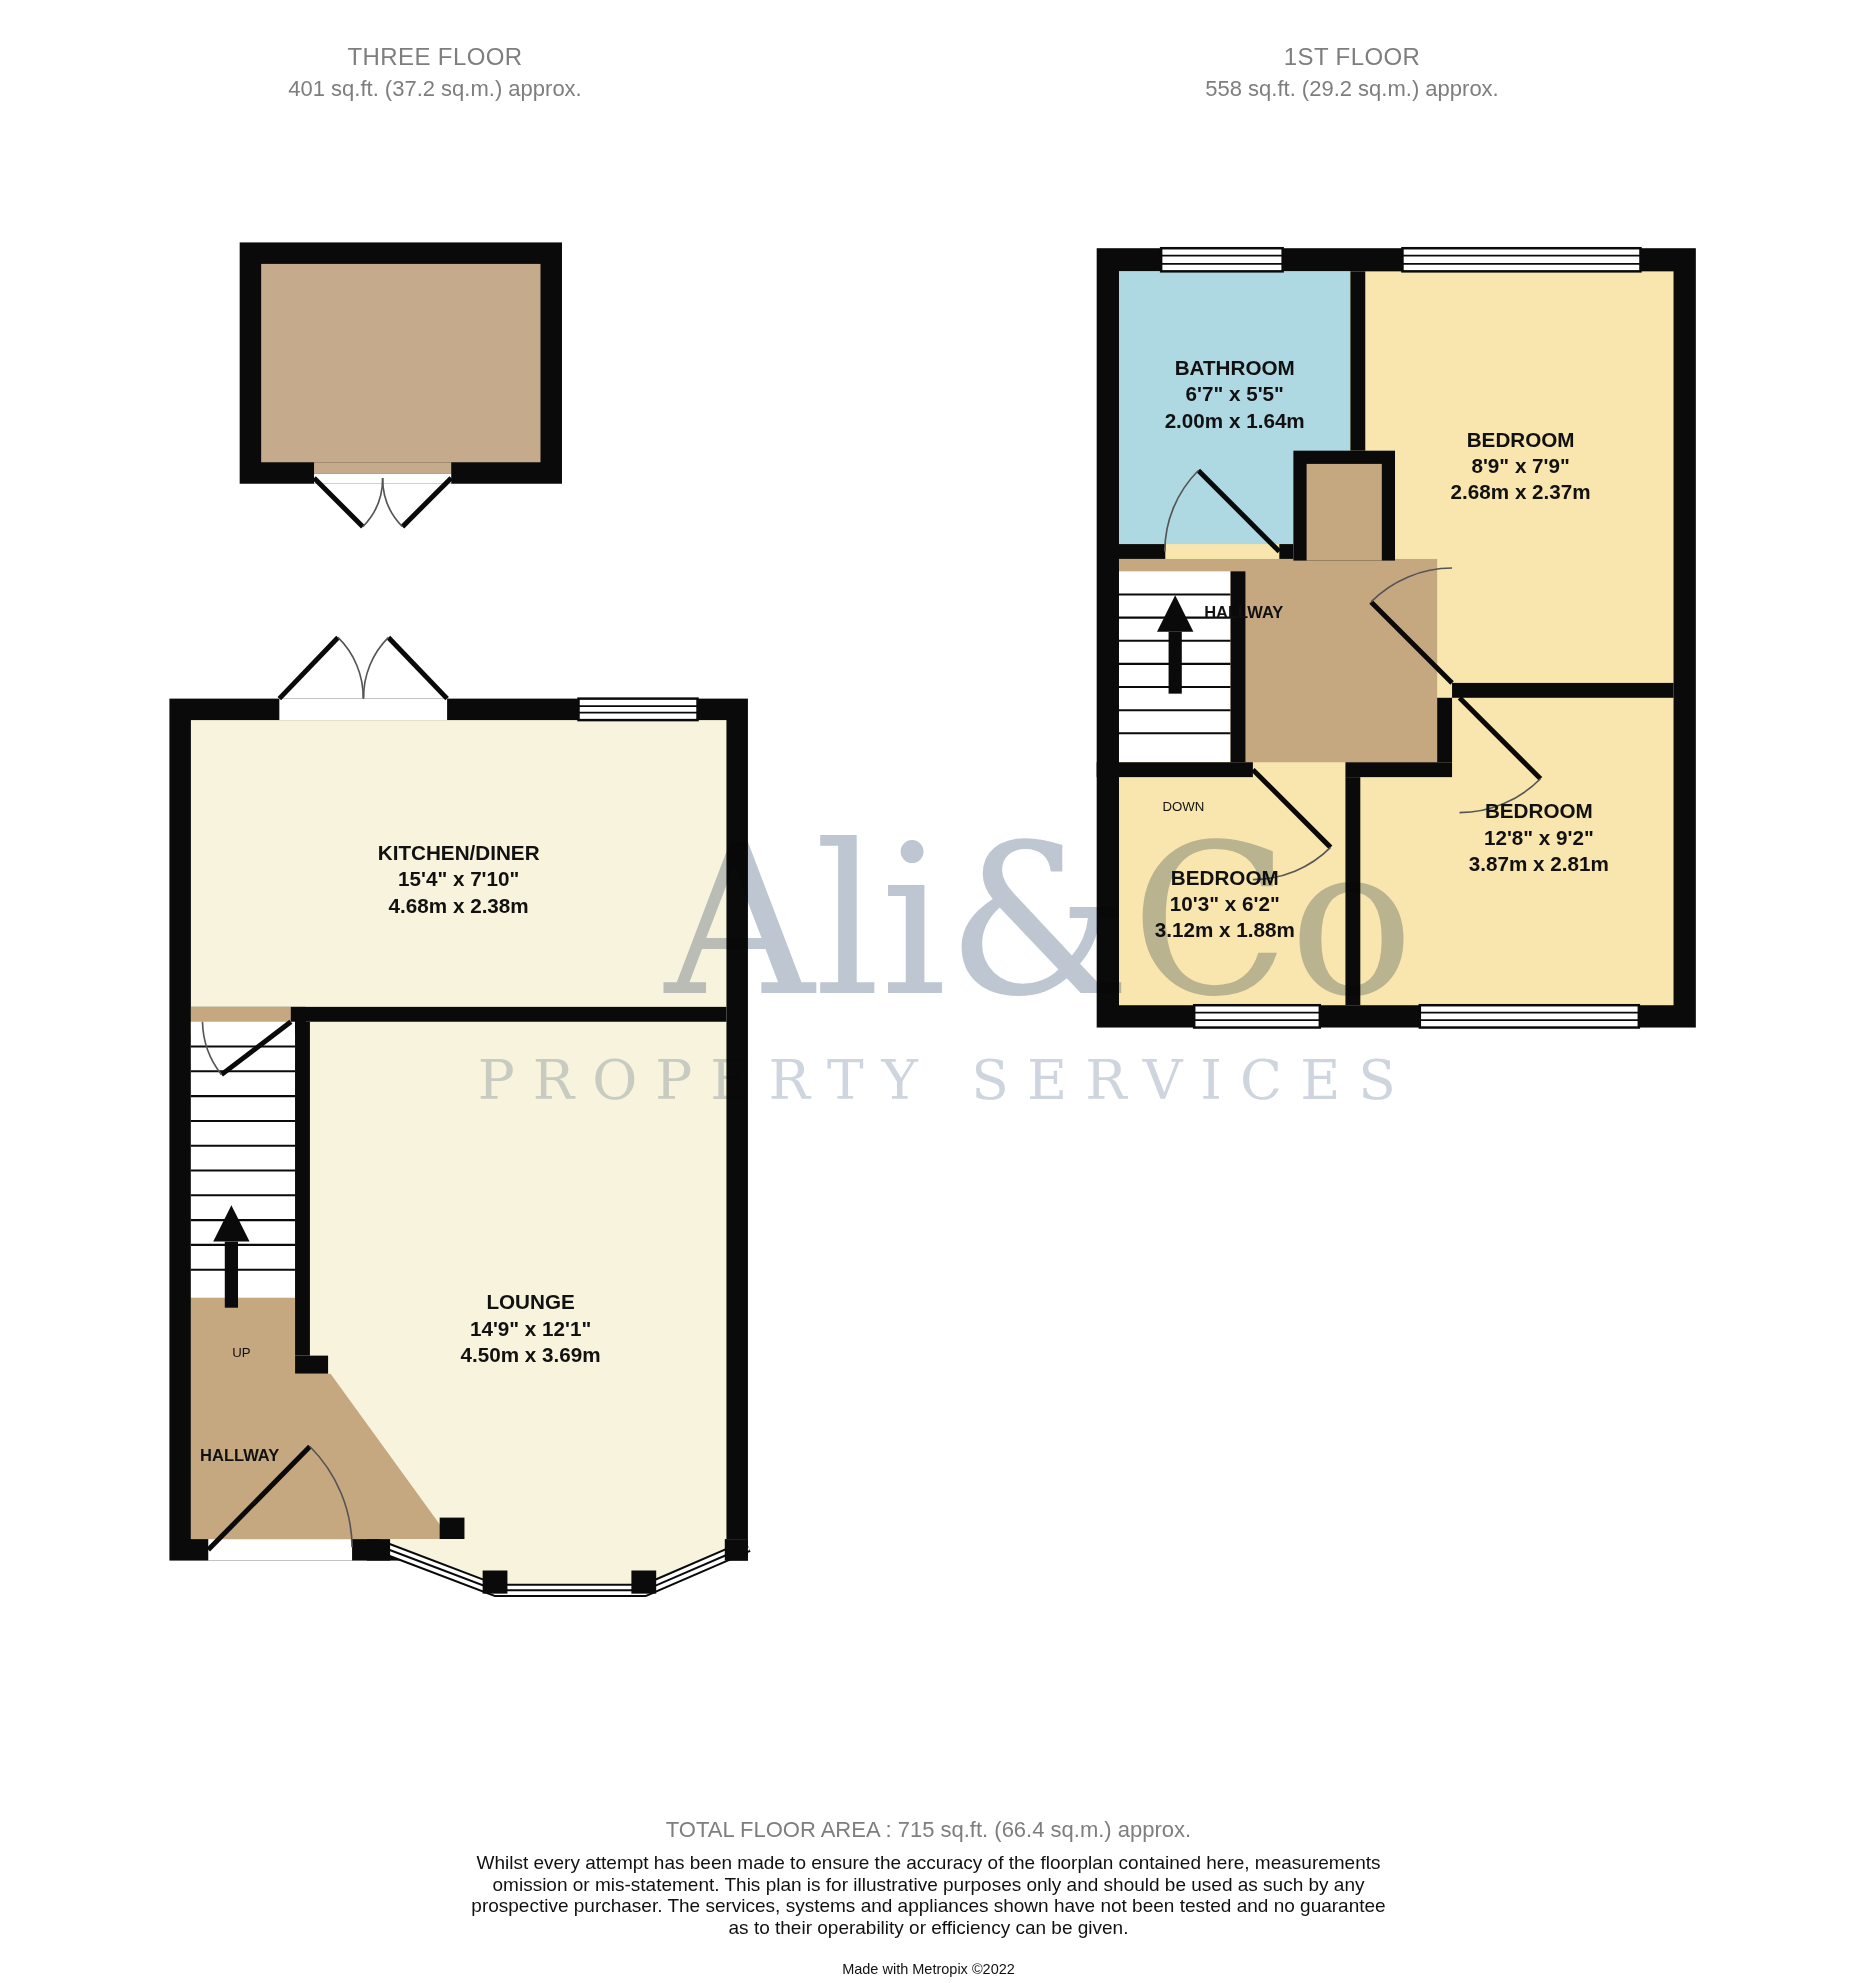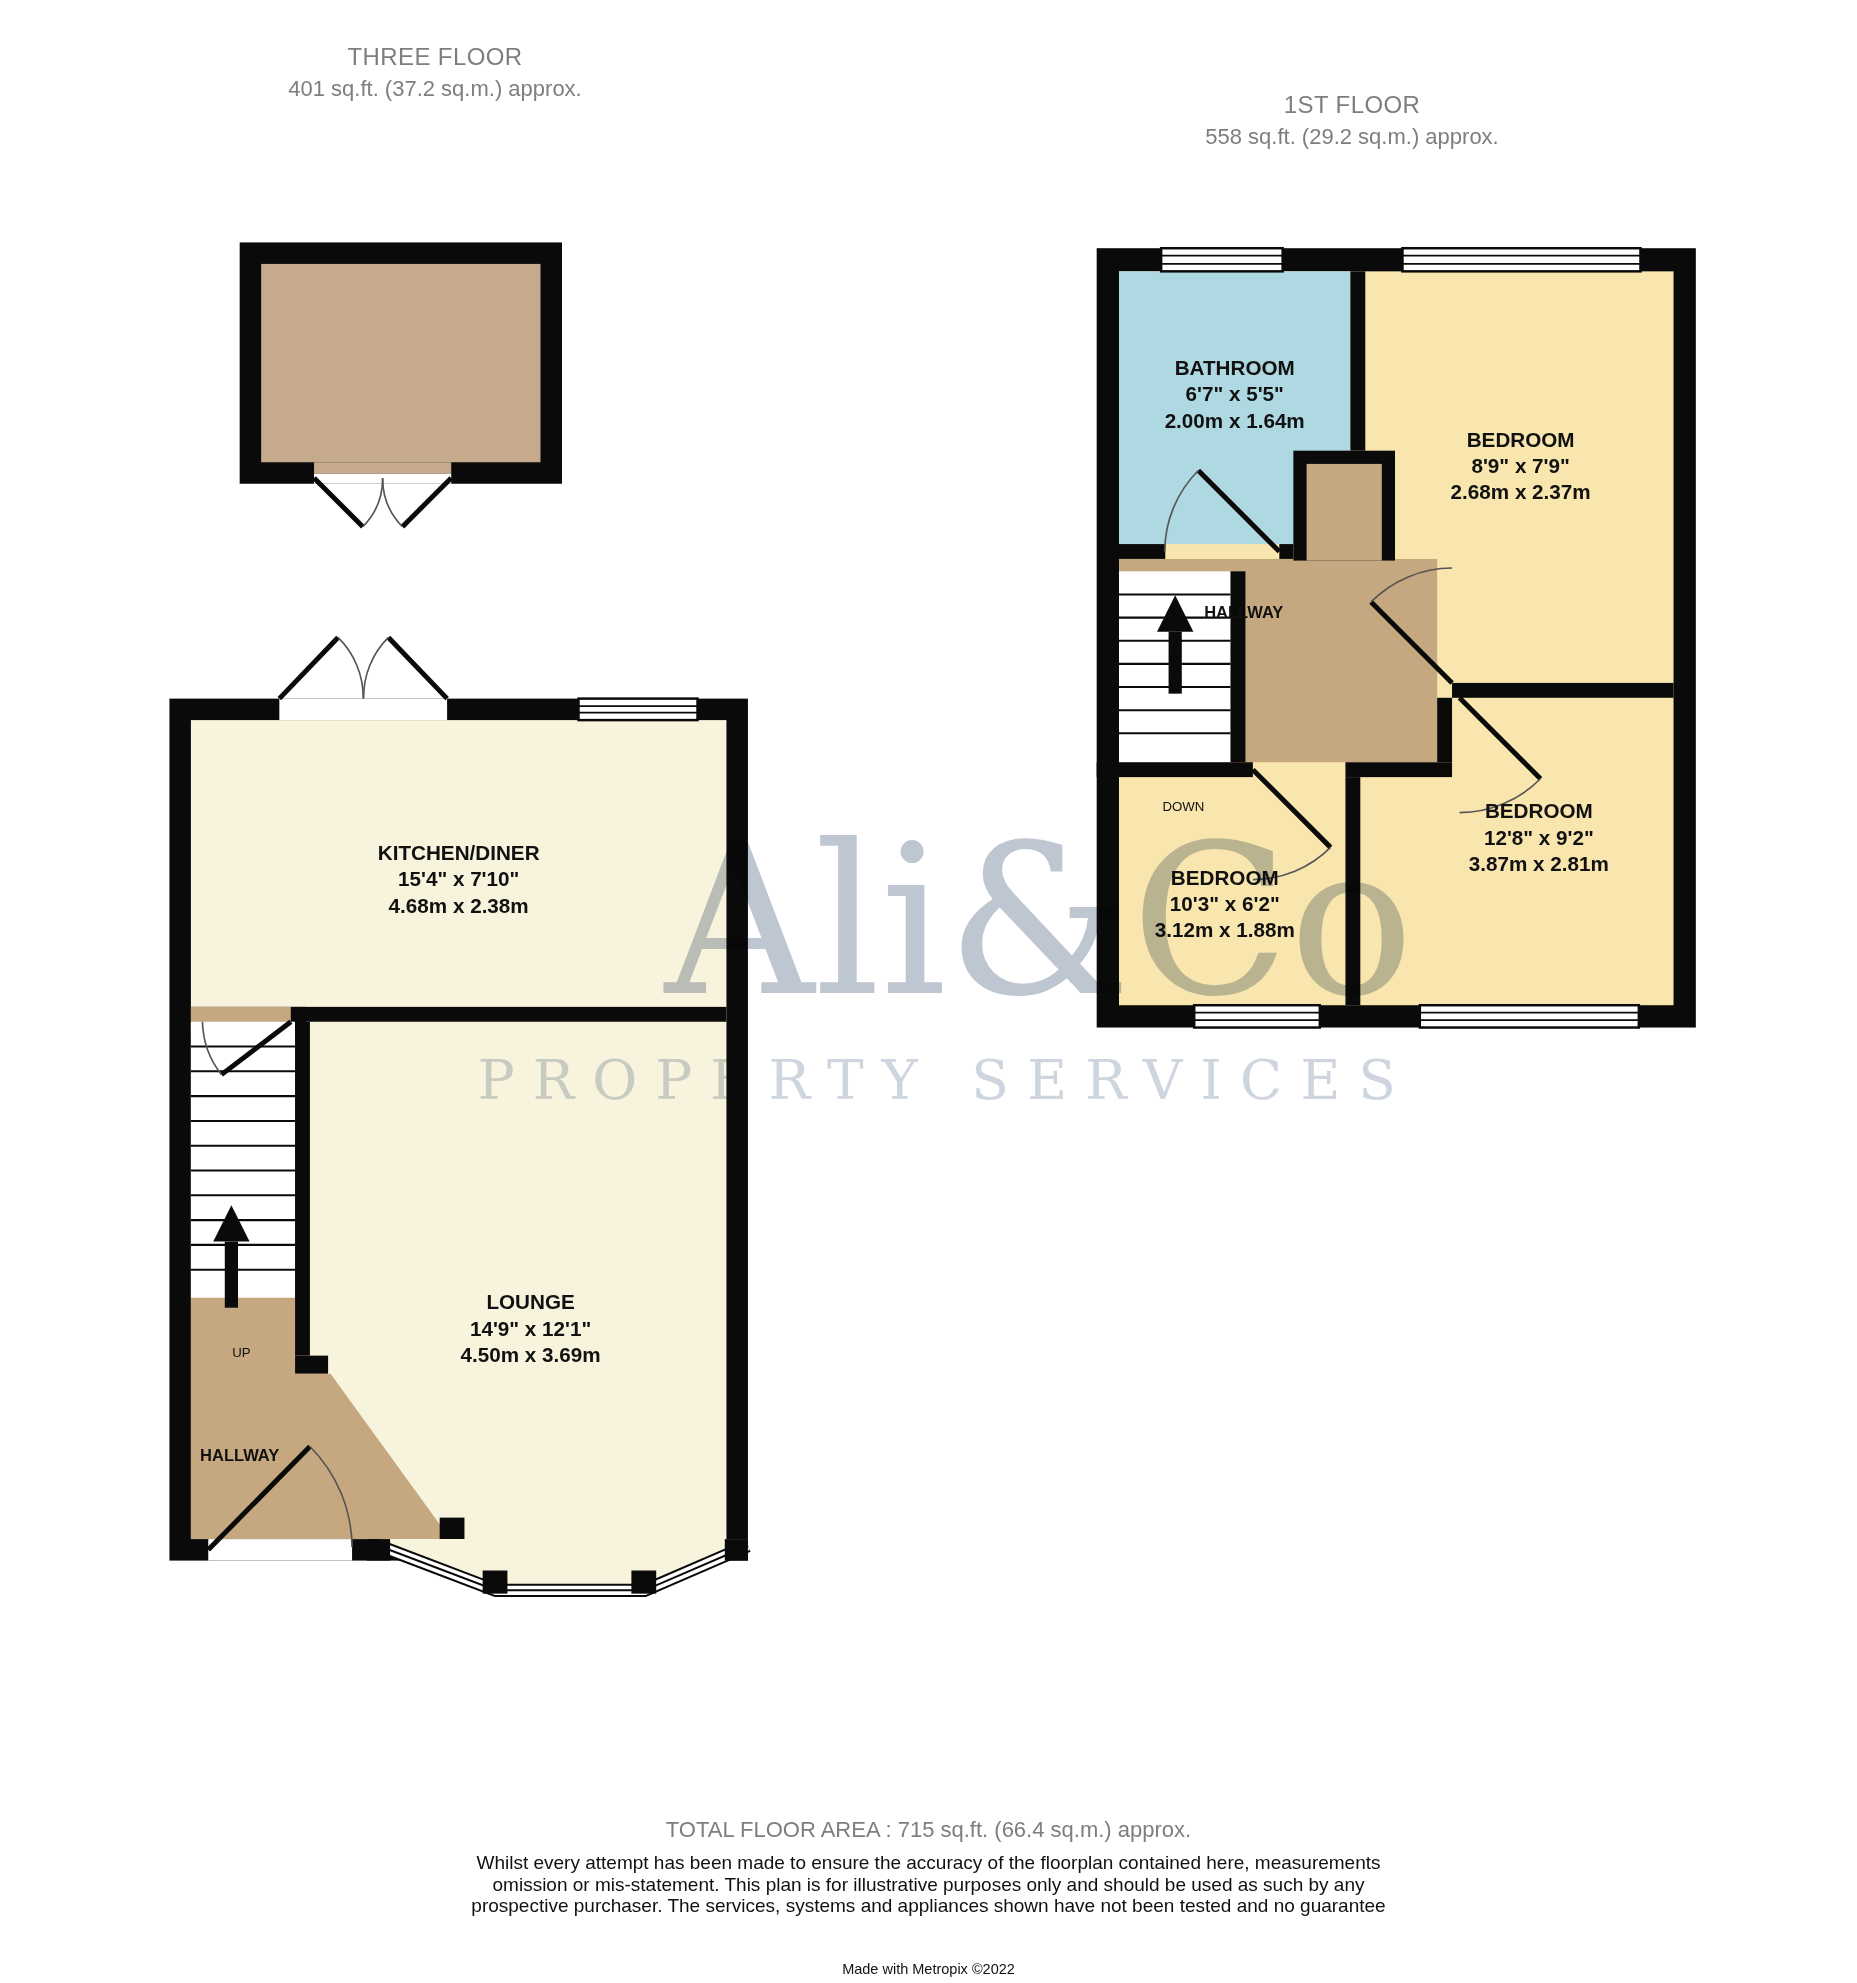--- a/index.html
+++ b/index.html
@@ -24,21 +24,21 @@
 </style>
 </head>
 <body>
 
 <div id="canvas">
 
   <div class="hdr" style="left:182px;top:43px;width:506px;">
     <div class="t">THREE FLOOR</div>
     <div class="a">401 sq.ft. (37.2 sq.m.) approx.</div>
   </div>
-  <div class="hdr" style="left:1099px;top:43px;width:506px;margin-top:48px;">
+  <div class="hdr" style="left:1099px;top:43px;width:506px;">
     <div class="t">1ST FLOOR</div>
     <div class="a">558 sq.ft. (29.2 sq.m.) approx.</div>
   </div>
 
   <svg width="1857" height="1984" viewBox="0 0 2247 2400" style="position:absolute;left:0;top:0;">
 
     <g>
       <rect x="290" y="293" width="390" height="292" fill="#0a0a0a"></rect>
       <rect x="316" y="319" width="338" height="240" fill="#c5ab8b"></rect>
       <rect x="380" y="559" width="166" height="14" fill="#c5ab8b"></rect>
@@ -240,17 +240,18 @@
   <div id="watermark">
     <div id="wm1">Ali&amp;Co</div>
     <div id="wm2">PROPERTY SERVICES</div>
   </div>
 
   <div class="foot" id="tarea">TOTAL FLOOR AREA : 715 sq.ft. (66.4 sq.m.) approx.</div>
   <div class="foot" id="disclaimer">
     <div>Whilst every attempt has been made to ensure the accuracy of the floorplan contained here, measurements</div>
     <div>omission or mis-statement. This plan is for illustrative purposes only and should be used as such by any</div>
     <div>prospective purchaser. The services, systems and appliances shown have not been tested and no guarantee</div>
+    <div>as to their operability or efficiency can be given.</div>
   </div>
   <div class="foot" id="credit">Made with Metropix ©2022</div>
 
 </div>
 
 
 </body></html>

